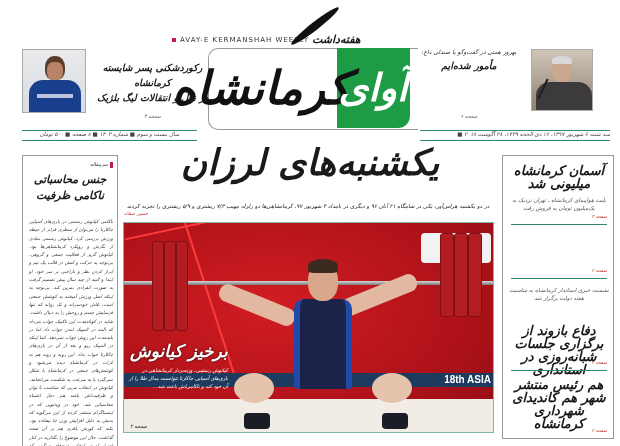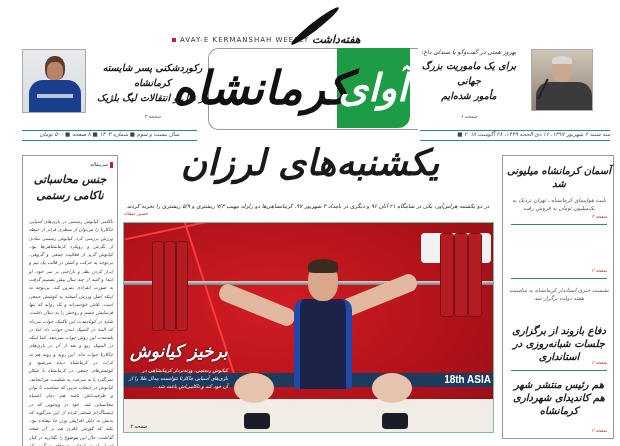--- a/index.html
+++ b/index.html
@@ -79,21 +79,21 @@
   
   .left-box { left: 22px; top: 155px; width: 96px; height: 291px; border: 1px solid #999; border-bottom: none; }
   .section-tag { position: absolute; right: 4px; top: 5px; font-size: 5px; color: #333; }
   .section-tag .mark { display: inline-block; width: 3px; height: 6px; background: #c2185b; margin-left: 2px; vertical-align: middle; }
   .left-title { position: absolute; left: 0; top: 16px; width: 100%; text-align: center; font-weight: bold; font-size: 11px; line-height: 16px; }
   .left-body { position: absolute; left: 6px; top: 62px; width: 84px; font-size: 4.6px; line-height: 8.3px; color: #333; text-align: justify; }
 
   
   .right-box { left: 502px; top: 155px; width: 112px; height: 284px; border: 1px solid #999; }
   .r-story { position: absolute; left: 4px; width: 104px; text-align: center; }
-  .r-title { font-weight: bold; font-size: 10px; line-height: 13px; }
+  .r-title { font-weight: bold; font-size: 13px; line-height: 13px; }
   .r-sub { font-size: 5.5px; color: #555; line-height: 8px; }
   .r-page { position: absolute; right: 6px; font-size: 4.5px; color: #c0392b; }
   .r-hr { position: absolute; left: 8px; width: 96px; height: 1px; background: #2e8b6e; }
 </style>
 </head>
 <body>
 
 <div class="abs masthead-en"><span class="dot"></span><span>AVAY-E KERMANSHAH WEEKLY</span></div>
 <div class="abs masthead-stroke"></div>
 <div class="abs masthead-weekly rtl">هفته‌داشت</div>
@@ -115,21 +115,20 @@
 <div class="abs page-ref rtl" style="left:90px; top:113px; width:125px;">صفحه ۳</div>
 
 <div class="abs teaser-photo photo-official">
   <div class="suit"></div>
     <div class="head"></div>
     <div class="hair"></div>
     <div class="mic"></div>
 </div>
 <div class="abs teaser-kicker rtl">بهروز همتی در گفت‌وگو با صندلی داغ:</div>
 <div class="abs teaser-text teaser-right rtl">
-  <div>برای یک ماموریت بزرگ جهانی</div>
   <div>مأمور شده‌ایم</div>
 </div>
 <div class="abs page-ref rtl" style="left:410px; top:113px; width:118px;">صفحه ۶</div>
 
 <div class="abs hr-green" style="left:22px; top:130px; width:175px;"></div>
 <div class="abs hr-green" style="left:22px; top:140px; width:175px;"></div>
 <div class="abs dateline rtl" style="left:22px; top:131px; width:175px; text-align:center;">سال بیست و سوم ■ شماره ۱۴۰۳ ■ ۸ صفحه ■ ۵۰۰ تومان</div>
 
 <div class="abs hr-green" style="left:420px; top:130px; width:190px;"></div>
 <div class="abs hr-green" style="left:420px; top:140px; width:190px;"></div>
@@ -165,21 +164,21 @@
   <div class="lifter-shoe-r"></div>
   <div class="photo-title rtl">برخیز کیانوش</div>
   <div class="photo-caption rtl">کیانوش رستمی، وزنه‌بردار کرمانشاهی در بازی‌های آسیایی جاکارتا نتوانست مدال طلا را از آن خود کند و ناکامی‌اش باعث شد...</div>
   <div class="photo-page rtl">صفحه ۲</div>
 </div>
 
 <div class="abs left-box">
   <div class="section-tag rtl"><span class="mark"></span><span>سرمقاله</span></div>
   <div class="left-title rtl">
     <div>جنس محاسباتی</div>
-    <div>ناکامی رستمی</div>
+    <div>ناکامی ظرفیت</div>
   </div>
   <div class="left-body rtl">ناکامی کیانوش رستمی در بازی‌های آسیایی جاکارتا را می‌توان از سطری فراتر از حیطه ورزش بررسی کرد. کیانوش رستمی نمادی از نگرش و رویکرد کرمانشاهی‌ها بود. کیانوش گریز از فعالیت جمعی و گروهی، بی‌توجه به حرکت و کنش در قالب یک تیم و ابراز کردن نظر و ناراحتی بر سر خود. او ابتدا و البته از چند سال پیش تصمیم گرفت به صورت انفرادی تمرین کند. بی‌توجه به اینکه اصل ورزش آمیخته به کوشش جمعی است. تلاش خودسرانه و تک روانه که تنها فرسایش جسم و روحش را به دنبال داشت. شاید در کوتاه‌مدت این تاکتیک جواب می‌داد که البته در المپیک لندن جواب داد اما در بلندمدت این روش جواب نمی‌دهد. کما اینکه در المپیک ریو و بعد از آن در بازی‌های جاکارتا جواب نداد. این رویه و روند هم به کرات در کرمانشاه دیده می‌شود و کوشش‌های جمعی در کرمانشاه با شکل نمی‌گیرد یا به سرعت به شکست می‌انجامد. کیانوش در انتخاب مربی که متناسب با توان و ظرفیت‌اش باشد هم دچار اشتباه محاسباتی شد. خود در ویدئویی که در اینستاگرام منتشر کرده از این می‌گوید که بدنش به دلیل افزایش وزن جا نیفتاده بود. نکته که کورش باقری هم بر آن صحه گذاشت. حال این موضوع را نگذارید در کنار اصرار او در انتخاب وزنه‌های سنگینی که قرار بود این همین جا نیفتاده برداره. تلاش‌های ناکام کرمانشاهی‌ها</div>
 </div>
 
 <div class="abs right-box">
   <div class="r-story rtl" style="top:8px;">
     <div class="r-title">آسمان کرمانشاه میلیونی شد</div>
     <div class="r-sub" style="margin-top:6px;">بلیت هواپیمای کرمانشاه ـ تهران نزدیک به یک‌میلیون تومان به فروش رفت</div>
   </div>
   <div class="r-page rtl" style="top:58px;">صفحه ۳</div>

